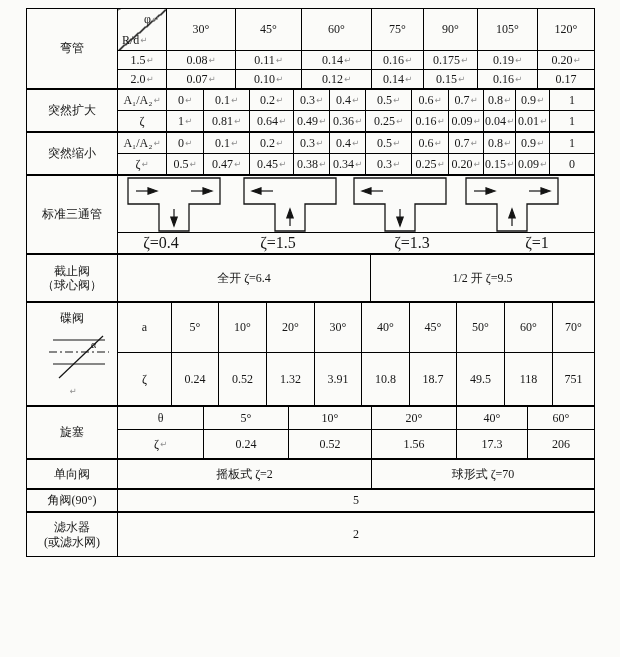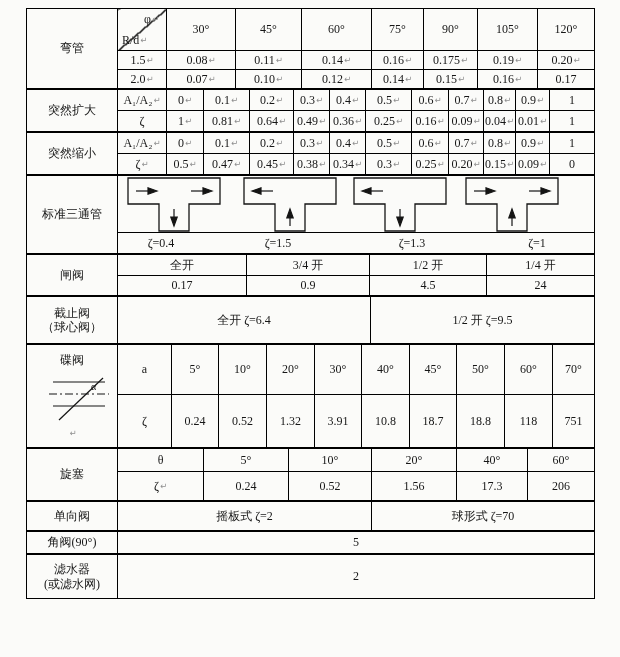--- a/index.html
+++ b/index.html
@@ -16,21 +16,21 @@
   .sq{text-decoration-style:wavy;text-decoration-color:#2f3bd3;text-decoration-thickness:1px;text-underline-offset:3px}
   
   .diagcell{position:relative;
     background:linear-gradient(to bottom right,transparent calc(50% - 0.7px),#000 calc(50% - 0.7px),#000 calc(50% + 0.7px),transparent calc(50% + 0.7px))}
   .diagcell .phi{position:absolute;top:3px;right:7px}
   .diagcell .rd{position:absolute;bottom:3px;left:4px}
   
   .teecanvas{position:relative}
   .teebox{position:absolute;top:1px}
   .zrow{position:relative}
-  .zval{position:absolute;top:50%;transform:translate(-50%,-50%);font-size:12px}
+  .zval{position:absolute;top:50%;transform:translate(-50%,-50%);font-size:16px}
   
   .bflywrap{margin:8px 0 0 14px;width:64px;height:46px}
   .bfly line{stroke:#141414;stroke-width:1.2}
   .bfly text{font-size:10px;fill:#141414;font-family:"Liberation Serif",serif}
   .cellmark{text-align:center;margin-top:4px}
 </style>
 </head>
 <body>
 
 <div class="sheet">
@@ -238,44 +238,20 @@
         <td class="zrow">
           <span class="zval" style="left:43px">ζ=0.4</span>
           <span class="zval" style="left:160px">ζ=1.5</span>
           <span class="zval" style="left:294px">ζ=1.3</span>
           <span class="zval" style="left:419px">ζ=1</span>
         </td>
       </tr>
     </tbody>
   </table>
 
-  <table class="sec">
-    <colgroup>
-        <col style="width:91px">
-        <col style="width:129px">
-        <col style="width:123px">
-        <col style="width:117px">
-        <col style="width:108px">
-      </colgroup>
-    <tbody>
-      <tr style="height:21px">
-        <td class="lbl top" rowspan="2">闸阀</td>
-      <td>全开</td>
-          <td>3/4 开</td>
-          <td>1/2 开</td>
-          <td>1/4 开</td>
-        </tr>
-      <tr style="height:20px">
-          <td>0.17</td>
-          <td>0.9</td>
-          <td>4.5</td>
-          <td>24</td>
-        </tr>
-    </tbody>
-  </table>
 
   <table class="sec">
     <colgroup>
         <col style="width:91px">
         <col style="width:253px">
         <col style="width:224px">
       </colgroup>
     <tbody>
       <tr style="height:47px">
         <td class="lbl top">
@@ -327,21 +303,21 @@
           <td>70°</td>
         </tr>
       <tr style="height:53px">
         <td>ζ</td>
       <td>0.24</td>
           <td>0.52</td>
           <td>1.32</td>
           <td>3.91</td>
           <td>10.8</td>
           <td>18.7</td>
-          <td>18.8</td>
+          <td>49.5</td>
           <td>118</td>
           <td>751</td>
         </tr>
     </tbody>
   </table>
 
   <table class="sec">
     <colgroup>
         <col style="width:91px">
         <col style="width:86px">

